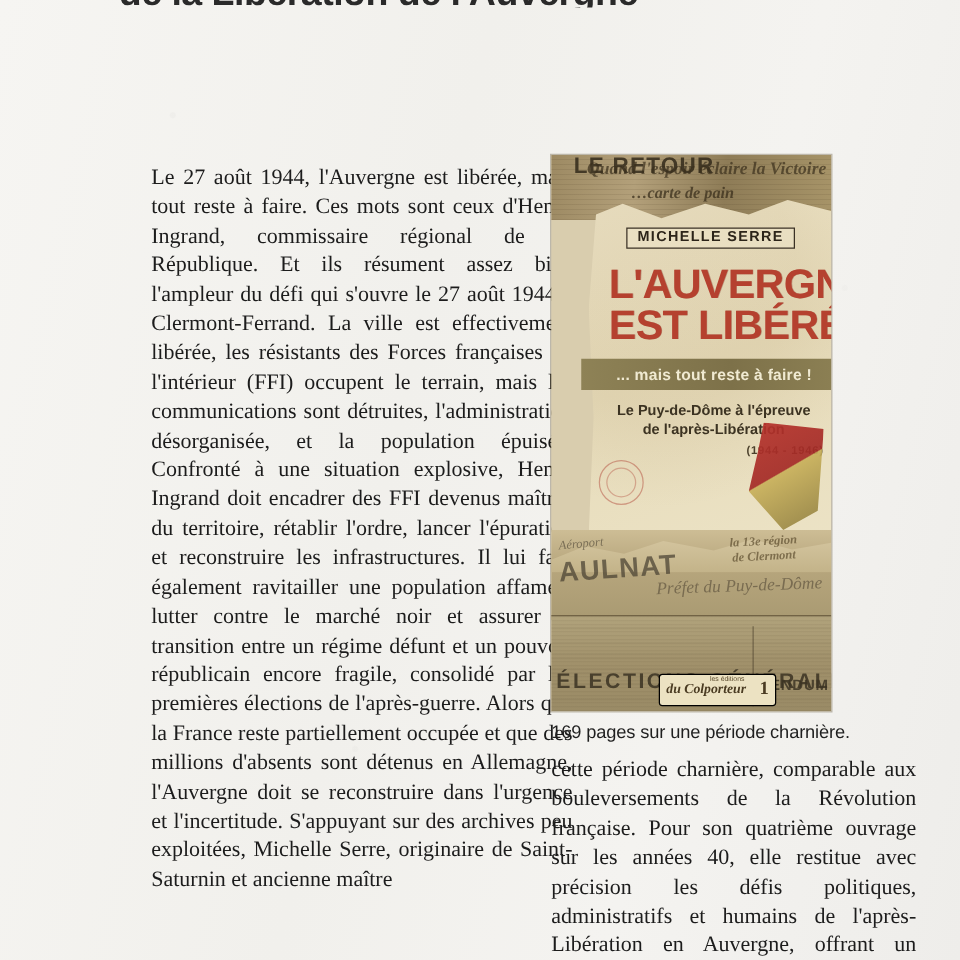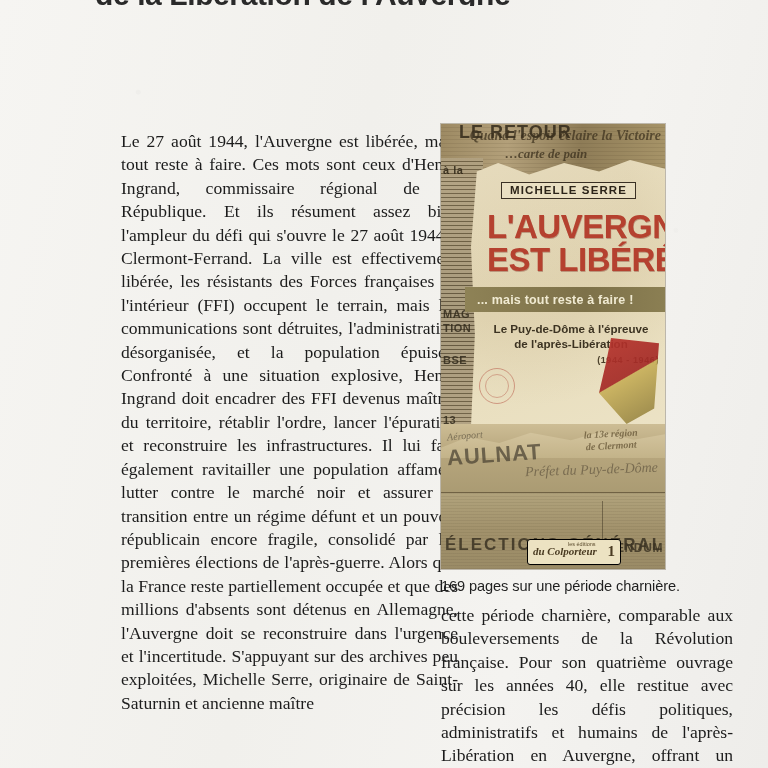--- a/index.html
+++ b/index.html
@@ -135,21 +135,21 @@
   }
   .cv-title1{top:84px;font-size:33px;}
   .cv-title2{top:117px;font-size:33px;}
   .cv-band{
     position:absolute;left:24px;top:163px;width:200px;height:25px;
     background:linear-gradient(90deg,#8e8256,#7d7149 60%,#8b7f53);
     display:flex;align-items:center;
   }
   .cv-band span{
     font-family:"Liberation Sans", sans-serif;font-weight:700;
-    font-size:12.5px;color:#f0ead2;letter-spacing:.2px;padding-left:12px;white-space:nowrap;
+    font-size:12.5px;color:#f0ead2;letter-spacing:.2px;padding-left:28px;white-space:nowrap;
   }
   .cv-sub{
     position:absolute;left:42px;top:198px;width:176px;text-align:center;
     font-family:"Liberation Sans", sans-serif;font-weight:700;
     font-size:11.6px;line-height:14.5px;color:#3c3322;
   }
   .cv-years{
     position:absolute;left:42px;top:231px;width:176px;text-align:right;
     font-family:"Liberation Sans", sans-serif;font-weight:700;
     font-size:9px;color:#4a3f2a;letter-spacing:.6px;
@@ -267,27 +267,20 @@
     <figure class="figure" style="margin:0;">
       <div class="cover">
 
         <div class="cv-news-top">
           <div class="bigword">LE RETOUR</div>
           <div class="script1">…carte de pain</div>
           <div class="script2">Quand l'espoir
 éclaire la Victoire</div>
         </div>
 
-        <div class="cv-side">
-          <span class="sw" style="top:6px">à la</span>
-          <span class="sw" style="top:150px">MAG</span>
-          <span class="sw" style="top:164px">TION</span>
-          <span class="sw" style="top:196px">BSE</span>
-          <span class="sw" style="top:256px">13</span>
-        </div>
 
         <div class="cv-paper"></div>
 
         <div class="cv-author">MICHELLE SERRE</div>
         <div class="cv-title1">L'AUVERGNE</div>
         <div class="cv-title2">EST LIBÉRÉE...</div>
 
         <div class="cv-band">
           <span>... mais tout reste à faire !</span>
         </div>

